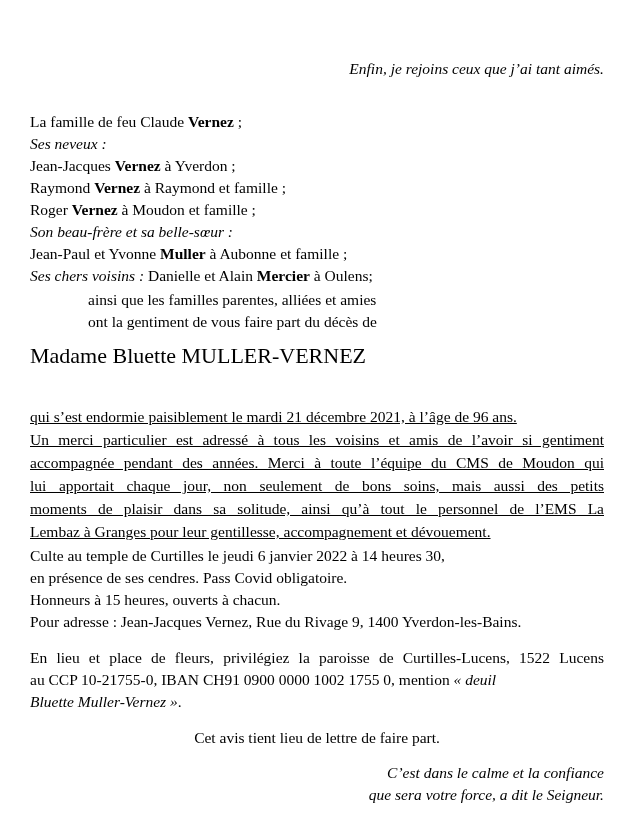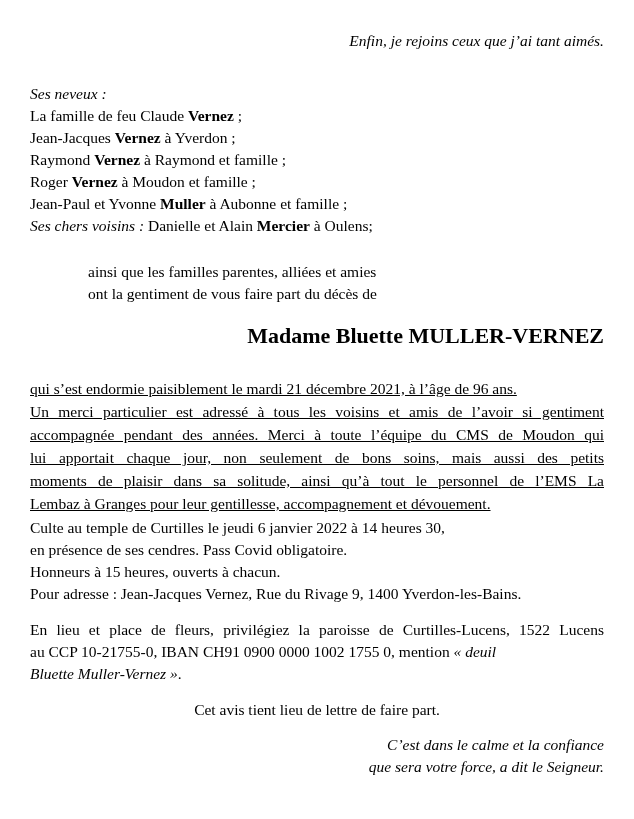--- a/index.html
+++ b/index.html
@@ -15,43 +15,44 @@
     color: #000000;
     font-family: "Liberation Serif", serif;
     font-size: 15.5px;
     line-height: 22px;
     overflow: hidden;
   }
   .block {
     position: absolute;
     left: 30px;
     right: 30px;
+    margin-top: 28px;
   }
   .line { min-height: 22px; }
   .jline {
     text-align: justify;
     text-align-last: justify;
   }
   .run-bold   { font-weight: bold; }
   .run-italic { font-style: italic; }
 
   .epigraph {
     top: 30px;
     text-align: right;
     font-style: italic;
   }
   .family-list { top: 83px; }
   .intro {
     top: 261px;
     padding-left: 58px;
   }
   .deceased-title {
-    top: 322px;
-    text-align: right;
-    font-weight: bold;
+    top: 314px;
+    text-align: left;
+    font-weight: normal;
     font-size: 22px;
     line-height: 28px;
   }
   .obituary { top: 377px; line-height: 23px; text-decoration: underline; }
   .obituary .line { min-height: 23px; }
   .ceremony { top: 517px; }
   .donation { top: 619px; }
   .closing-notice {
     top: 699px;
     text-align: center;
@@ -63,25 +64,26 @@
   }
 </style>
 </head>
 <body>
 
 <div class="page">
 
   <div class="block epigraph">Enfin, je rejoins ceux que j’ai tant aimés.</div>
 
   <div class="block family-list">
+      <div class="line"><span>La famille de feu Claude </span><span class="run-bold">Vernez</span><span> ;</span></div>
       <div class="line"><span class="run-italic">Ses neveux :</span></div>
-      <div class="line"><span>La famille de feu Claude </span><span class="run-bold">Vernez</span><span> ;</span></div>
       <div class="line"><span>Jean-Jacques </span><span class="run-bold">Vernez</span><span> à Yverdon ;</span></div>
       <div class="line"><span>Raymond </span><span class="run-bold">Vernez</span><span> à Raymond et famille ;</span></div>
       <div class="line"><span>Roger </span><span class="run-bold">Vernez</span><span> à Moudon et famille ;</span></div>
+      <div class="line"><span class="run-italic">Son beau-frère et sa belle-sœur :</span></div>
       <div class="line"><span>Jean-Paul et Yvonne </span><span class="run-bold">Muller</span><span> à Aubonne et famille ;</span></div>
       <div class="line"><span class="run-italic">Ses chers voisins :</span><span> Danielle et Alain </span><span class="run-bold">Mercier</span><span> à Oulens;</span></div>
     </div>
 
   <div class="block intro">
       <div class="line"><span>ainsi que les familles parentes, alliées et amies</span></div>
       <div class="line"><span>ont la gentiment de vous faire part du décès de</span></div>
     </div>
 
   <div class="block deceased-title">Madame Bluette MULLER-VERNEZ</div>

